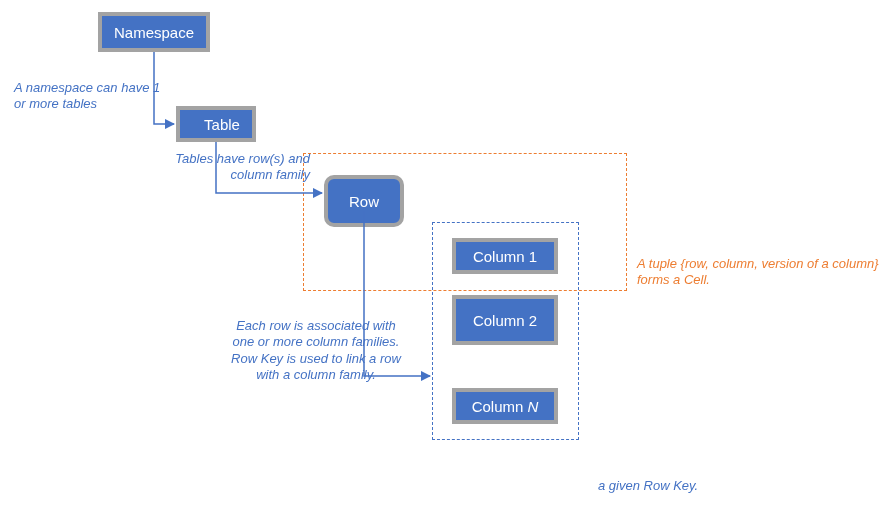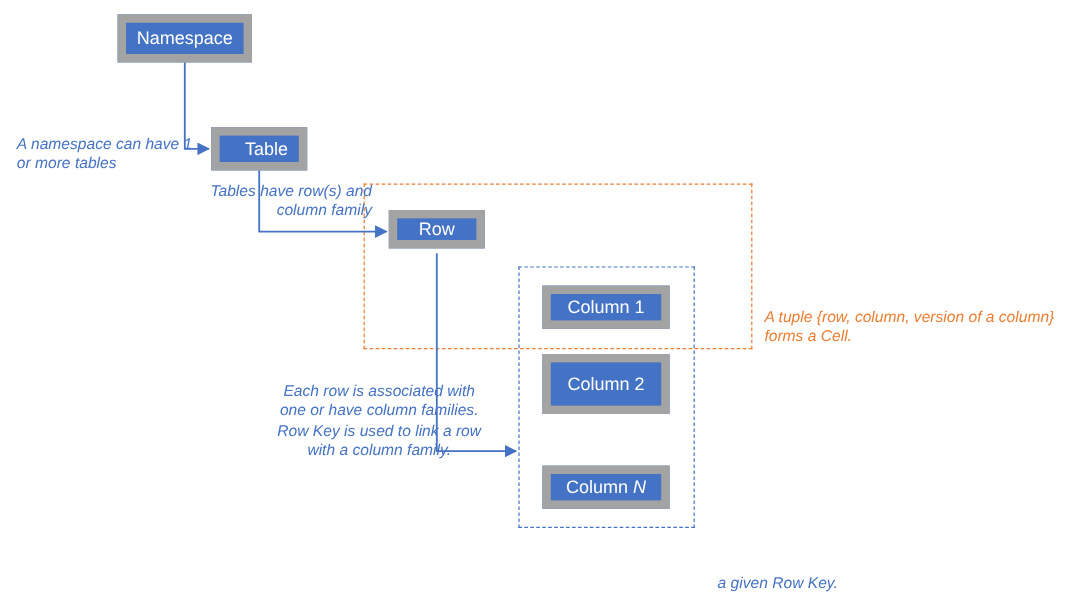--- a/index.html
+++ b/index.html
@@ -13,21 +13,21 @@
     overflow: hidden;
   }
   .box {
     position: absolute;
     background: #4472C4;
     color: #ffffff;
     display: flex;
     align-items: center;
     justify-content: center;
     font-size: 15px;
-    border: 7px solid #a3a3a3;
+    border: 4px solid #a3a3a3;
     box-sizing: border-box;
   }
   .ann {
     position: absolute;
     color: #4472C4;
     font-style: italic;
     font-size: 13px;
     line-height: 1.25;
   }
   .ann-orange {
@@ -50,41 +50,41 @@
     pointer-events: none;
   }
 </style>
 </head>
 <body>
 
 <div class="box" style="left:98px; top:12px; width:112px; height:40px;">Namespace</div>
 
 <div class="box" style="left:176px; top:106px; width:80px; height:36px;padding-left:12px;">Table</div>
 
-<div class="box" style="left:324px; top:175px; width:80px; height:32px;">Row</div>
+<div class="box" style="left:324px; top:175px; width:80px; height:52px;border-radius:10px;">Row</div>
 
 <div class="box" style="left:452px; top:238px; width:106px; height:36px;">Column 1</div>
 
 <div class="box" style="left:452px; top:295px; width:106px; height:50px;">Column 2</div>
 
 <div class="box" style="left:452px; top:388px; width:106px; height:36px;">
   <span><span>Column </span><i>N</i></span>
 </div>
 
 <div class="dash-box" style="left:432px; top:222px; width:147px; height:218px;"></div>
 
 <div class="dash-box dash-box-orange" style="left:303px; top:153px; width:324px; height:138px;"></div>
 
-<div class="ann" style="left:14px; top:80px; width:160px; text-align:left;margin-top:32px;">A namespace can have 1 or more tables</div>
+<div class="ann" style="left:14px; top:80px; width:160px; text-align:left;">A namespace can have 1 or more tables</div>
 
 <div class="ann" style="left:150px; top:151px; width:160px; text-align:right;">Tables have row(s) and column family</div>
 
 <div class="ann" style="left:218px; top:318px; width:196px; text-align:center;">
   <span>Each row is associated with</span><br>
-  <span>one or have column families.</span><br>
+  <span>one or more column families.</span><br>
   <span>Row Key is used to link a row</span><br>
   <span>with a column family.</span>
 </div>
 
 <div class="ann ann-orange" style="left:637px; top:224px; width:250px; text-align:left;margin-top:32px;">
   <span>A tuple {row, column, version of a column}</span><br>
   <span>forms a Cell.</span>
 </div>
 
 <div class="ann" style="left:598px; top:445px; width:200px; text-align:left;">

